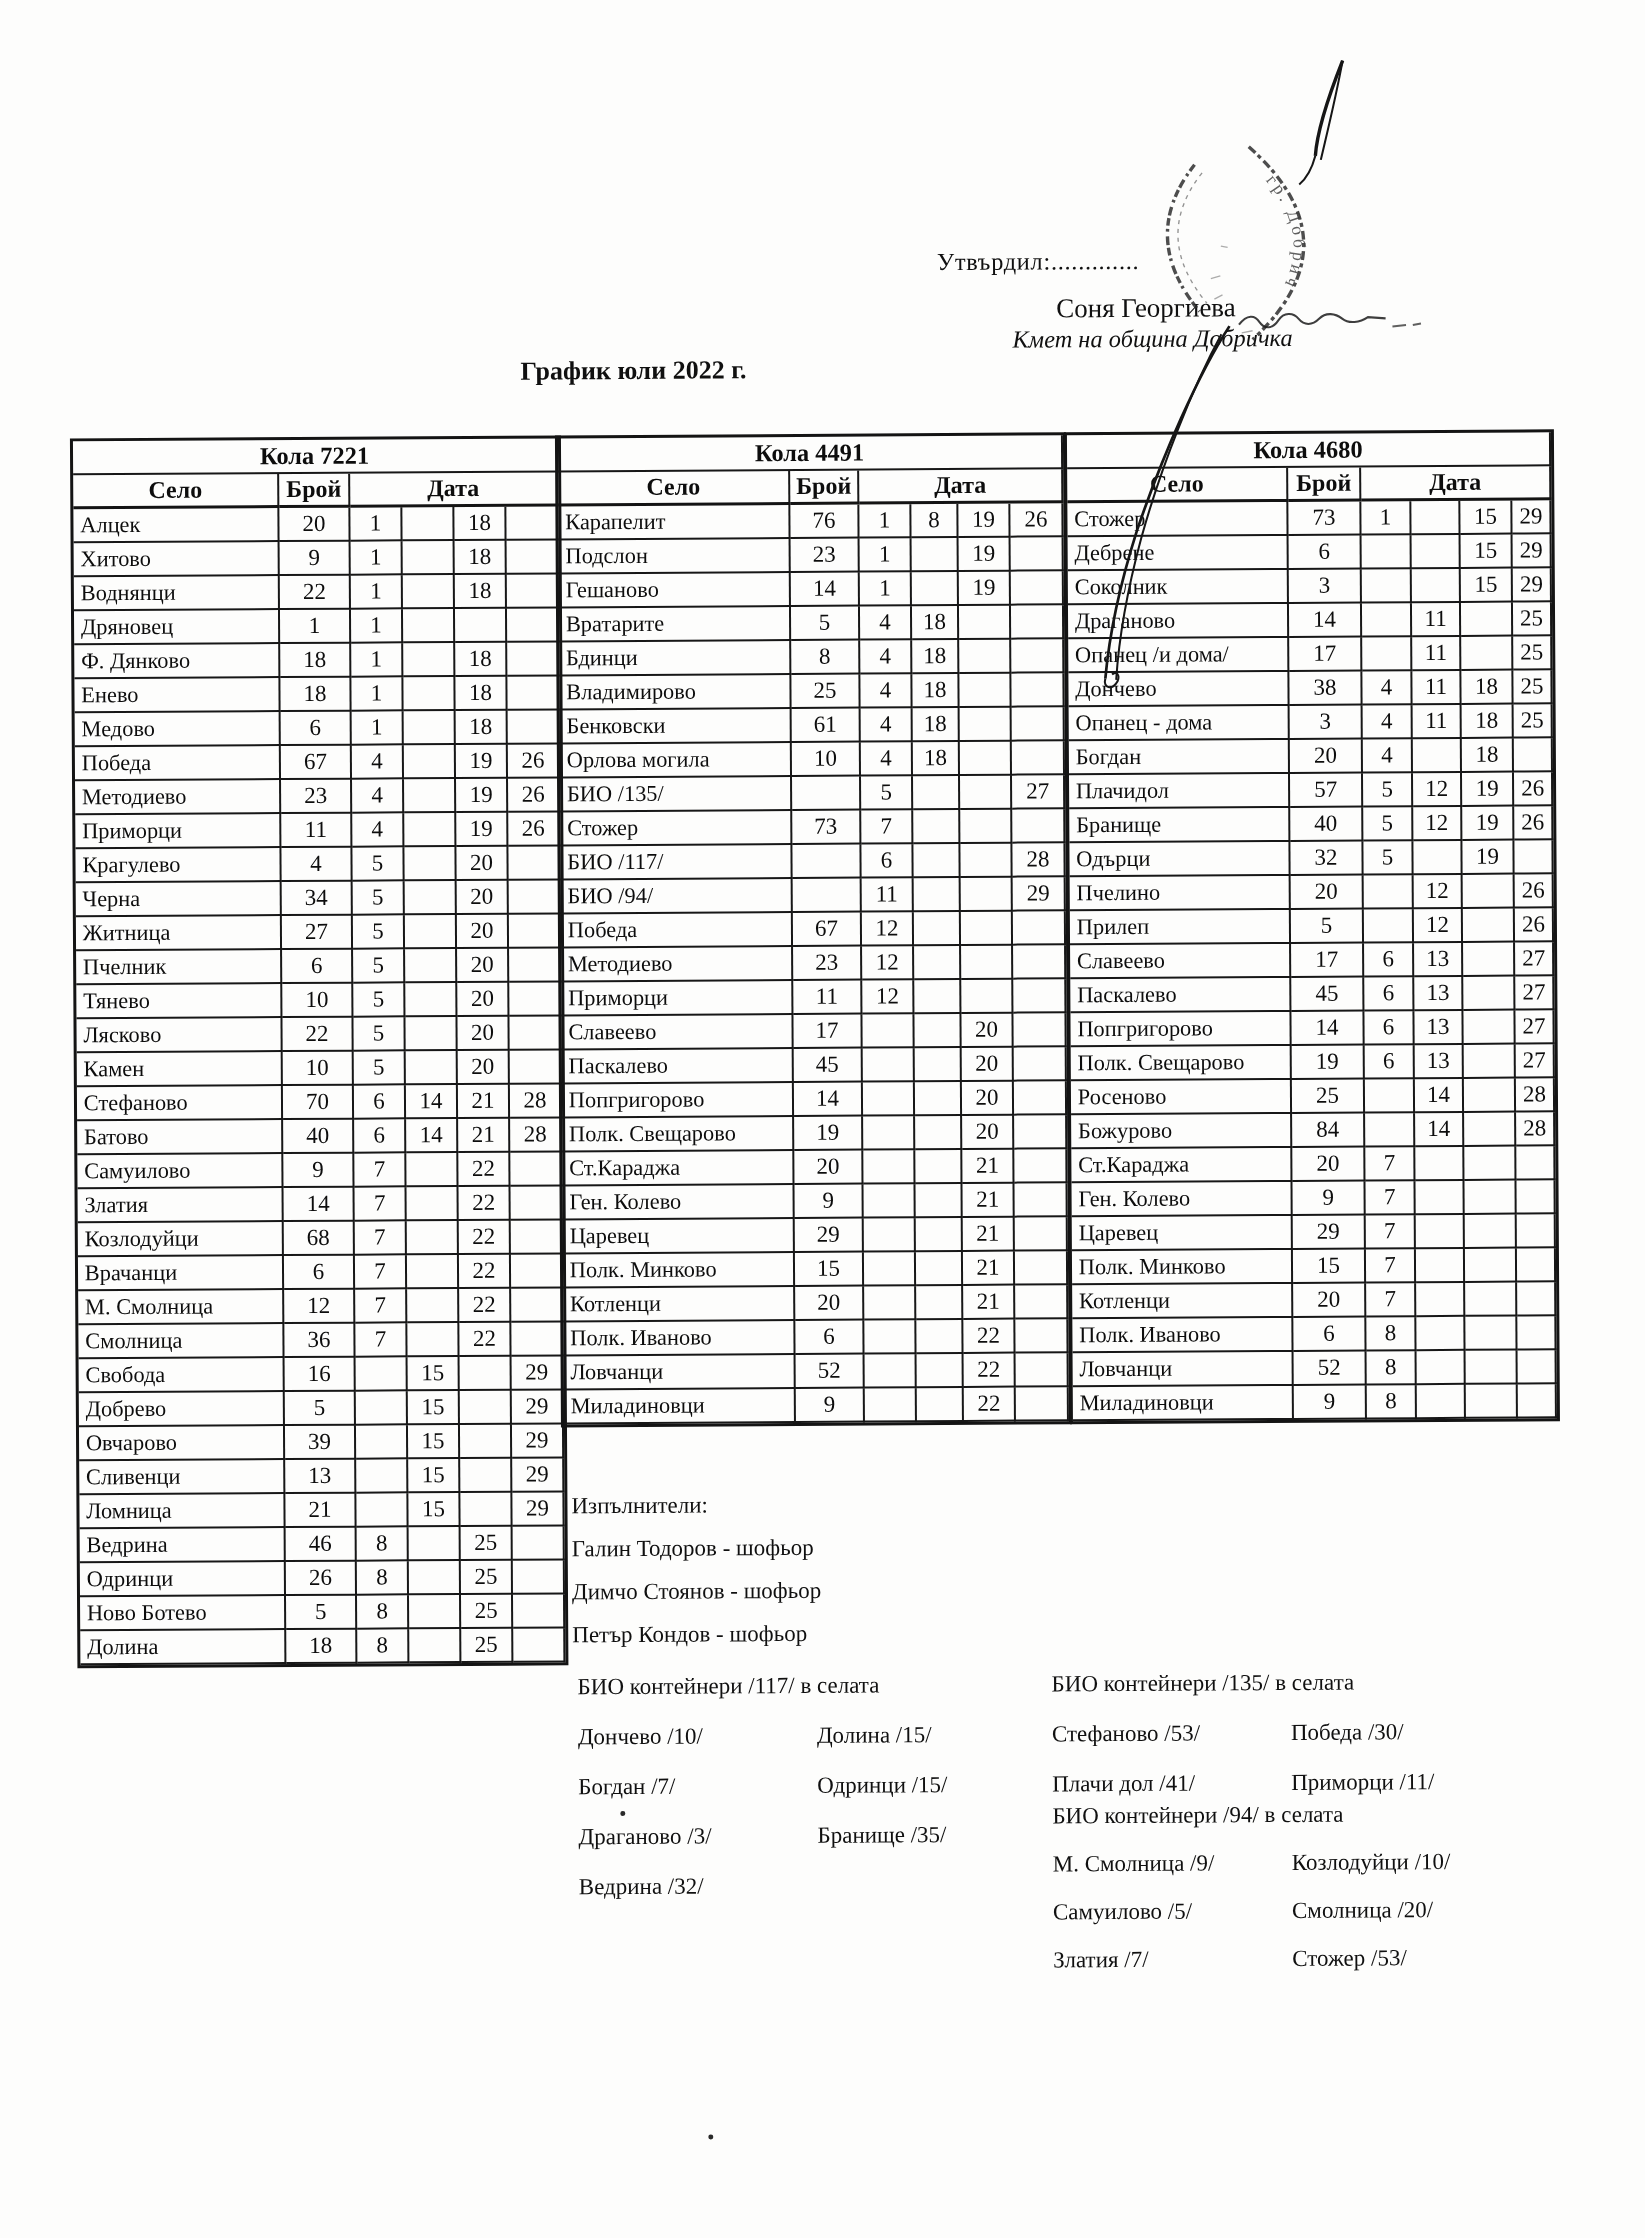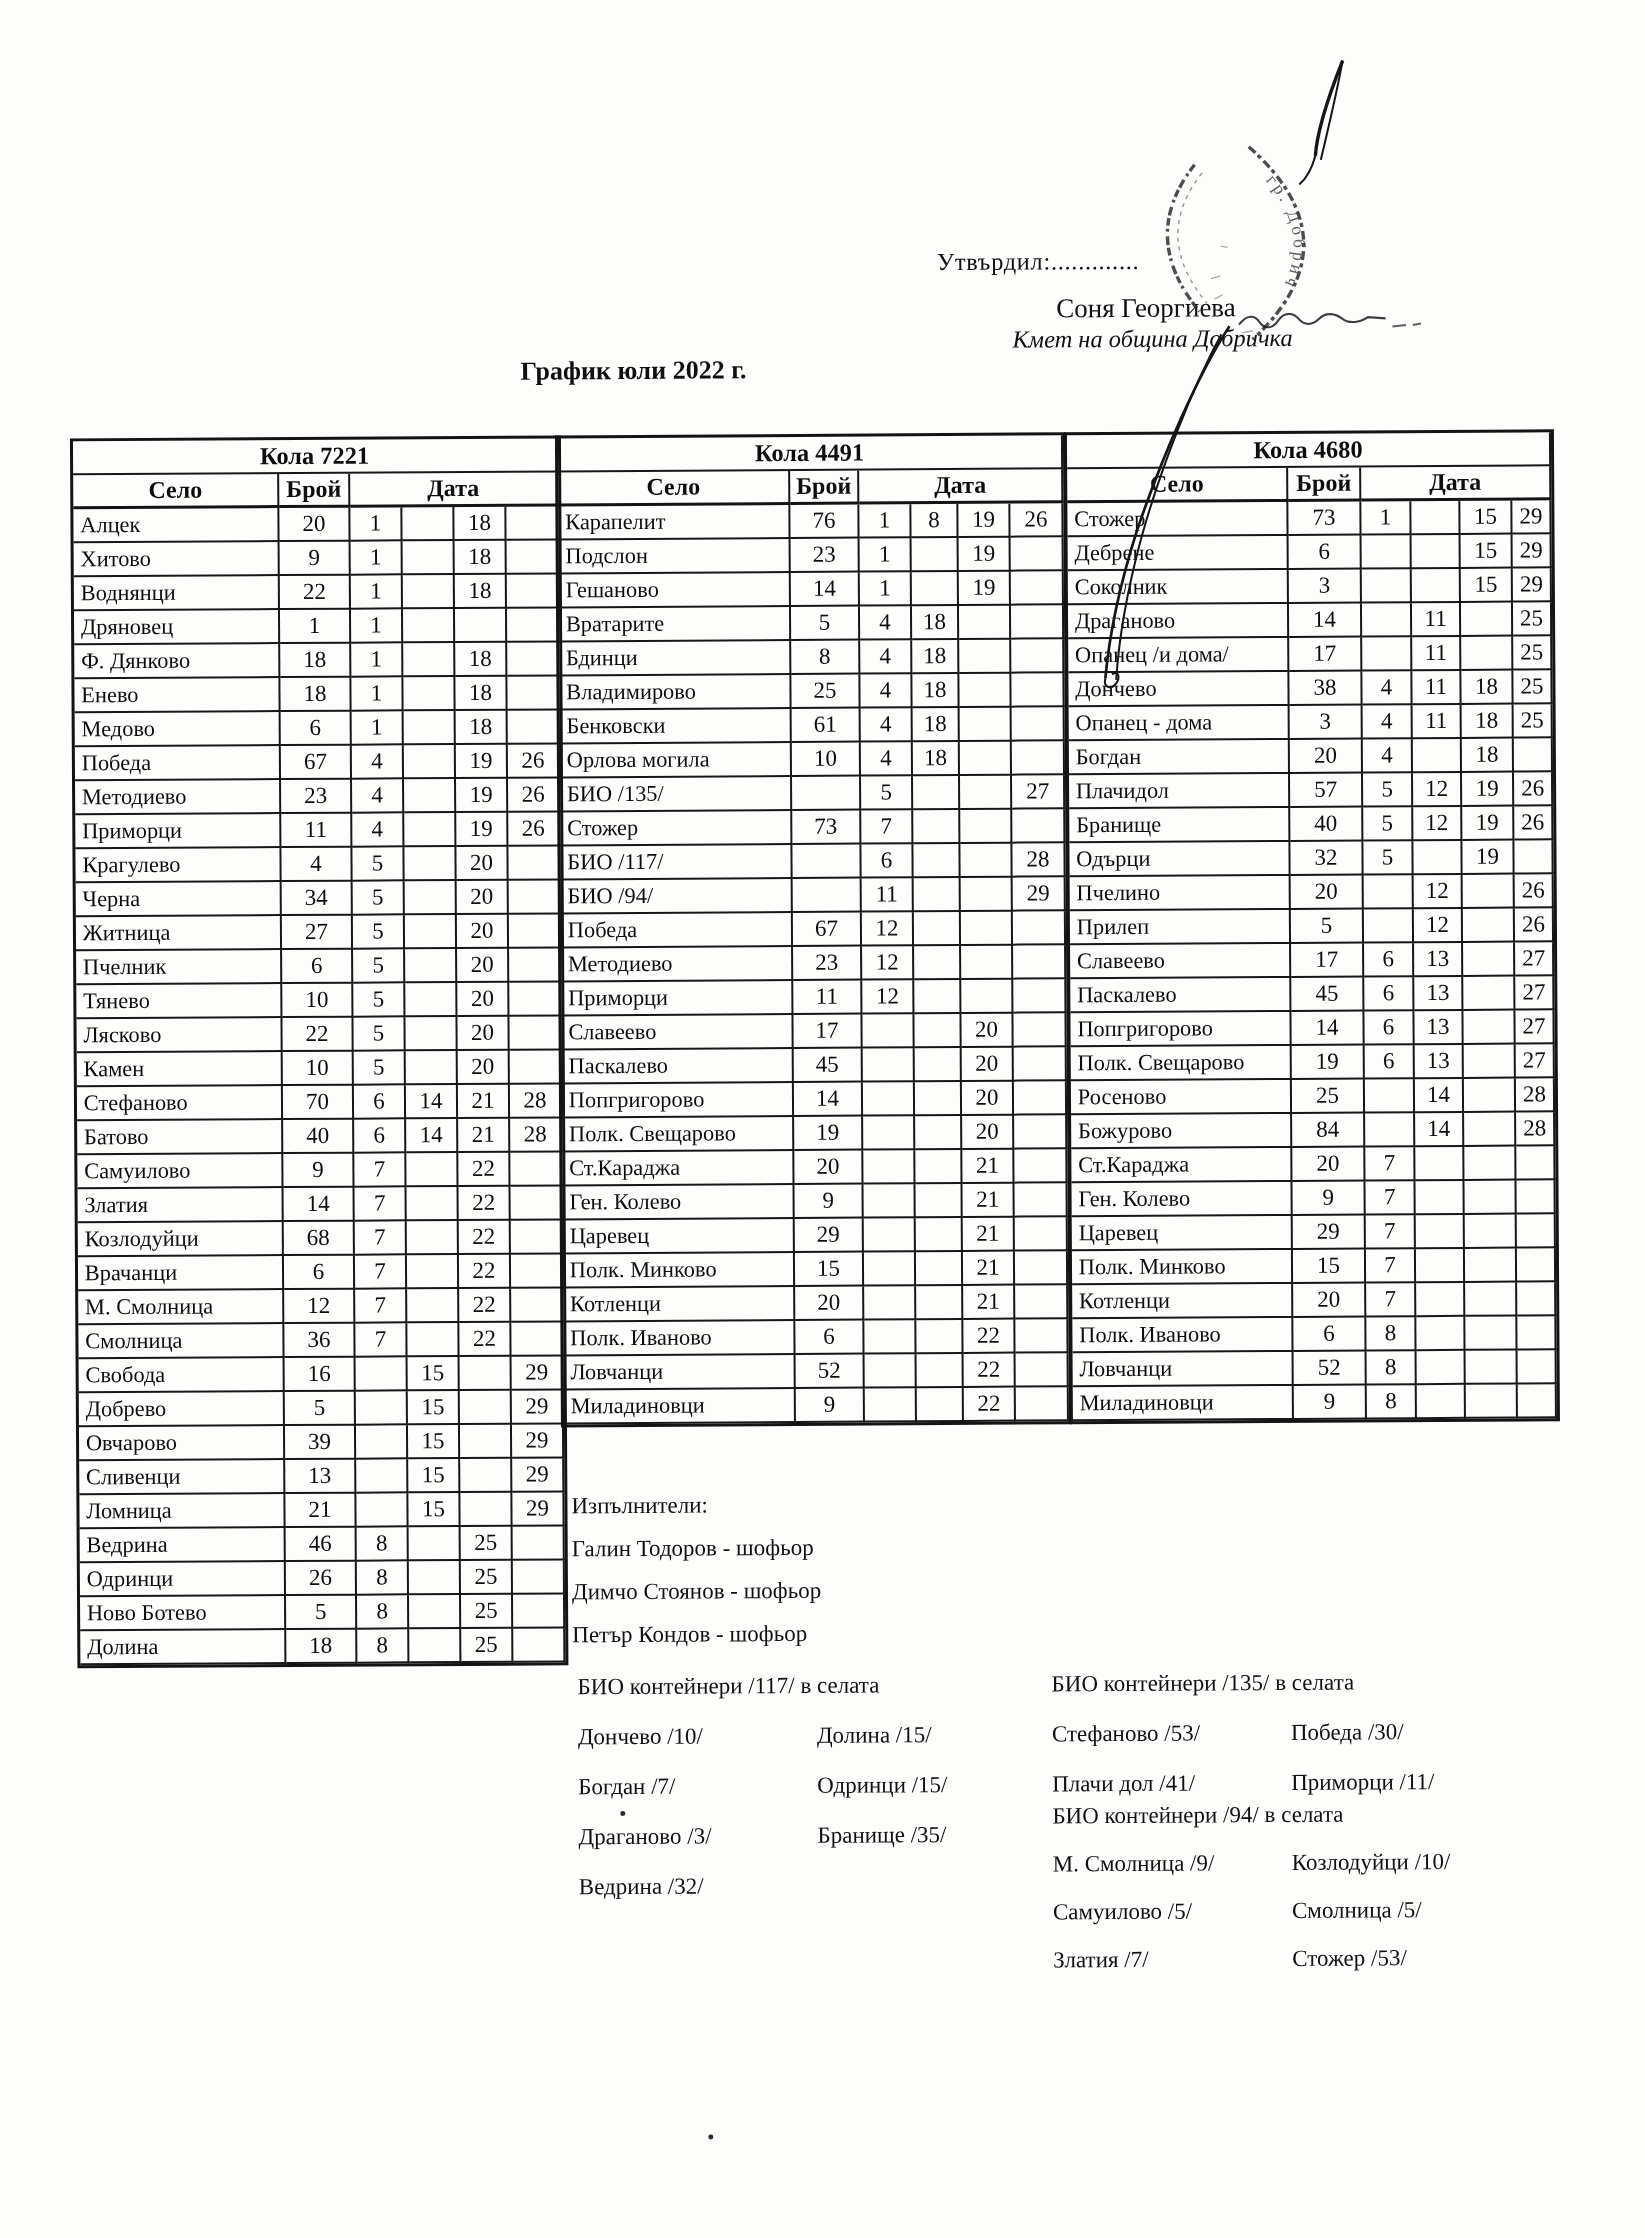--- a/index.html
+++ b/index.html
@@ -633,21 +633,21 @@
         </div>
       </div>
     <div class="bio" id="bio94" style="left:1051px;top:1798px;">
         <div class="line t">БИО контейнери /94/ в селата</div>
         <div class="line">
           <span class="c1">М. Смолница /9/</span>
           <span>Козлодуйци /10/</span>
         </div>
         <div class="line">
           <span class="c1">Самуилово /5/</span>
-          <span>Смолница /5/</span>
+          <span>Смолница /20/</span>
         </div>
         <div class="line">
           <span class="c1">Златия /7/</span>
           <span>Стожер /53/</span>
         </div>
       </div>
 
     <div class="dot" style="left:619px;top:1814px;"></div>
     <div class="dot" style="left:705px;top:2138px;"></div>
 

